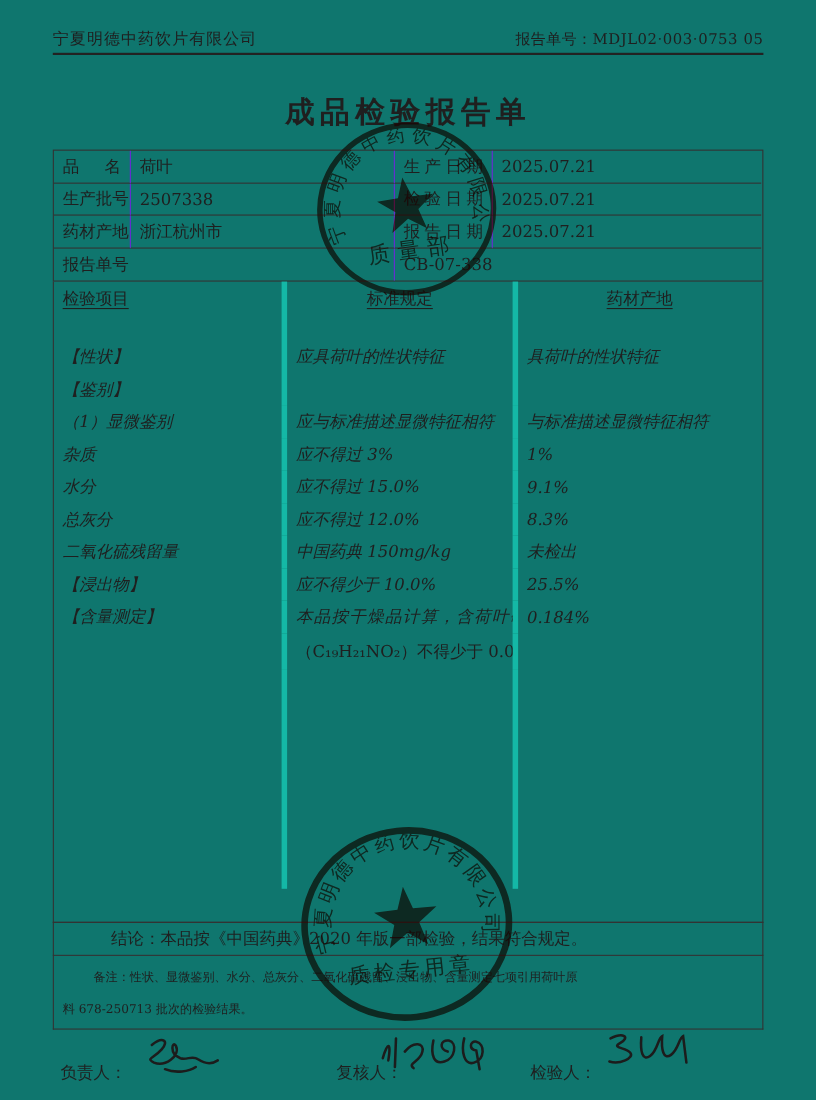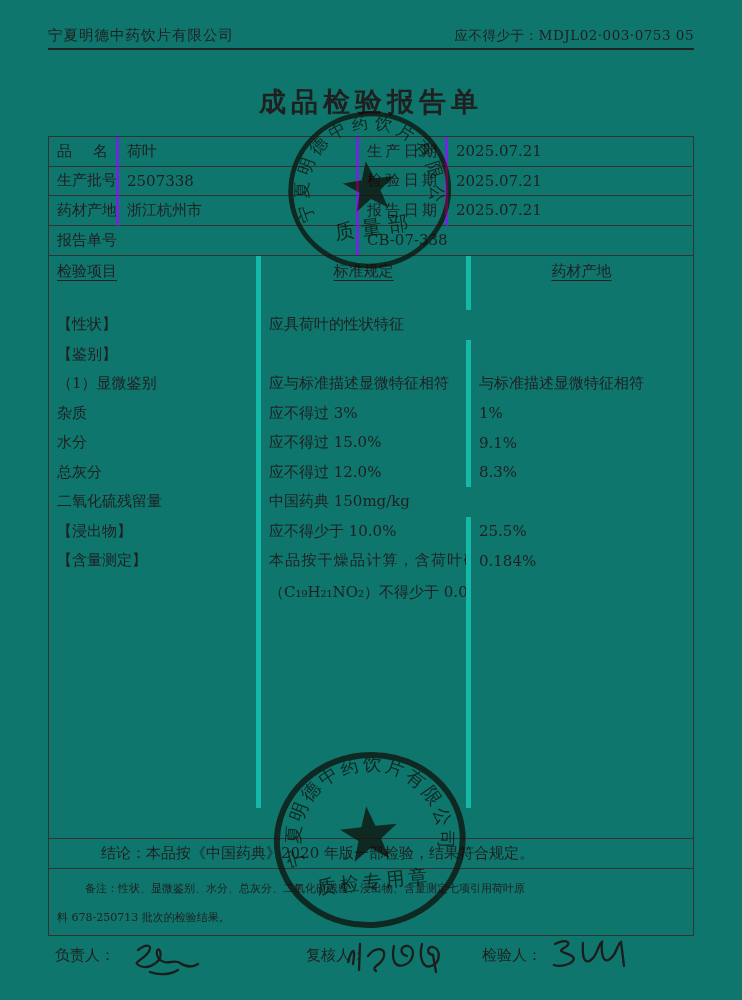--- a/index.html
+++ b/index.html
@@ -27,21 +27,21 @@
     text-align:center; font-size:27px; font-weight:700; letter-spacing:5px;
   }
 
   
   .info-table {
     position:absolute; left:48px; top:136px; width:646px;
     border:1.5px solid #333;
   }
   .info-row { display:grid; grid-template-columns:70px 240px 89px 244px; height:29.5px; }
   .info-row > div {
-    border-right:3px solid #6d28d9; border-bottom:1px solid #333;
+    border-right:1px solid #6d28d9; border-bottom:1px solid #333;
     display:flex; align-items:center; padding:0 8px;
     font-size:15px; overflow:hidden; white-space:nowrap;
   }
   .info-row > div:last-child { border-right:none; }
   .info-row.last > div { border-bottom:none; }
   .info-row.merged { grid-template-columns:310px 336px; }
   .cell-label { text-align:justify; }
   .cell-label span { width:100%; text-align:justify; text-align-last:justify; display:inline-block; }
   .date-val { font-size:16px; }
 
@@ -51,59 +51,59 @@
     border:1.5px solid #333; border-top:none;
   }
   .trow { display:grid; grid-template-columns:212px 210px 221px; }
   .trow > div { border-right:5px solid #14b8a6; padding:0 8px; display:flex; align-items:center;
     font-size:15px; white-space:nowrap; overflow:hidden; }
   .trow > div:last-child { border-right:none; }
   .thead { height:54px; }
   .thead > div { align-items:flex-start; padding-top:6px; }
   .thead .hd { text-decoration:underline; text-underline-offset:4px; }
   .thead .center { justify-content:center; }
-  .line { height:29.5px; }
+  .line { height:29.5px;font-style:italic; }
   .line2 { height:33px; }
   .filler { height:199px; }
   .spec-long { letter-spacing:1.2px; }
 
   
   .conclusion {
     position:absolute; left:48px; top:838px; width:646px; height:31px;
     border:1.5px solid #333; display:flex; align-items:center;
     font-size:15px; padding-left:24px;
   }
   .conclusion .indent { text-indent:28px; }
   .remarks {
     position:absolute; left:48px; top:867.5px; width:646px; height:68px;
     border:1.5px solid #333; border-top:none; font-size:11px;
     padding:6px 8px 0 8px; line-height:29px;
   }
   .remarks .l1 { text-indent:28px; }
 
   
   .sigs { position:absolute; left:48px; top:942px; width:646px; height:55px; font-size:15px; }
-  .sig-label { position:absolute; top:4px;font-family:Liberation Mono, monospace; }
+  .sig-label { position:absolute; top:24px;font-family:Liberation Mono, monospace; }
   .sig-svg { position:absolute; }
   .sig-svg path { stroke:#1c1c1c; stroke-width:2.3; fill:none; stroke-linecap:round; }
 
   
   .stamp { position:absolute; mix-blend-mode:multiply; opacity:.85; }
   .stamp-top { left:286px; top:108px; transform:rotate(-8deg); }
   .stamp-bottom { left:272px; top:750px; transform:rotate(-6deg); }
   .stamp svg text, .stamp svg textPath { font-family:"DejaVu Serif","Liberation Serif",serif; }
 </style>
 </head>
 <body>
 
 <div class="page">
 
   <div class="hdr">
     <div class="hdr-company">宁夏明德中药饮片有限公司</div>
-    <div class="hdr-code"><span>应不得少于：</span><span>MDJL02·003·0753 05</span></div>
+    <div class="hdr-code"><span>报告单号：</span><span>MDJL02·003·0753 05</span></div>
   </div>
 
   <div class="doc-title">成品检验报告单</div>
 
   <div class="info-table">
     <div class="info-row">
       <div class="cell-label">
           <span>品名</span>
         </div>
       <div>荷叶</div>
@@ -147,20 +147,21 @@
           <span class="hd">标准规定</span>
         </div>
       <div class="center">
           <span class="hd">药材产地</span>
         </div>
     </div>
 
     <div class="trow line">
       <div>【性状】</div>
       <div>应具荷叶的性状特征</div>
+      <div>具荷叶的性状特征</div>
     </div>
     <div class="trow line">
       <div>【鉴别】</div>
       <div></div>
       <div></div>
     </div>
     <div class="trow line">
       <div>（1）显微鉴别</div>
       <div>应与标准描述显微特征相符</div>
       <div>与标准描述显微特征相符</div>
@@ -176,20 +177,21 @@
       <div>9.1%</div>
     </div>
     <div class="trow line">
       <div>总灰分</div>
       <div>应不得过 12.0%</div>
       <div>8.3%</div>
     </div>
     <div class="trow line">
       <div>二氧化硫残留量</div>
       <div>中国药典 150mg/kg</div>
+      <div>未检出</div>
     </div>
     <div class="trow line">
       <div>【浸出物】</div>
       <div>应不得少于 10.0%</div>
       <div>25.5%</div>
     </div>
     <div class="trow line">
       <div>【含量测定】</div>
       <div class="spec-long">本品按干燥品计算，含荷叶碱</div>
       <div>0.184%</div>

